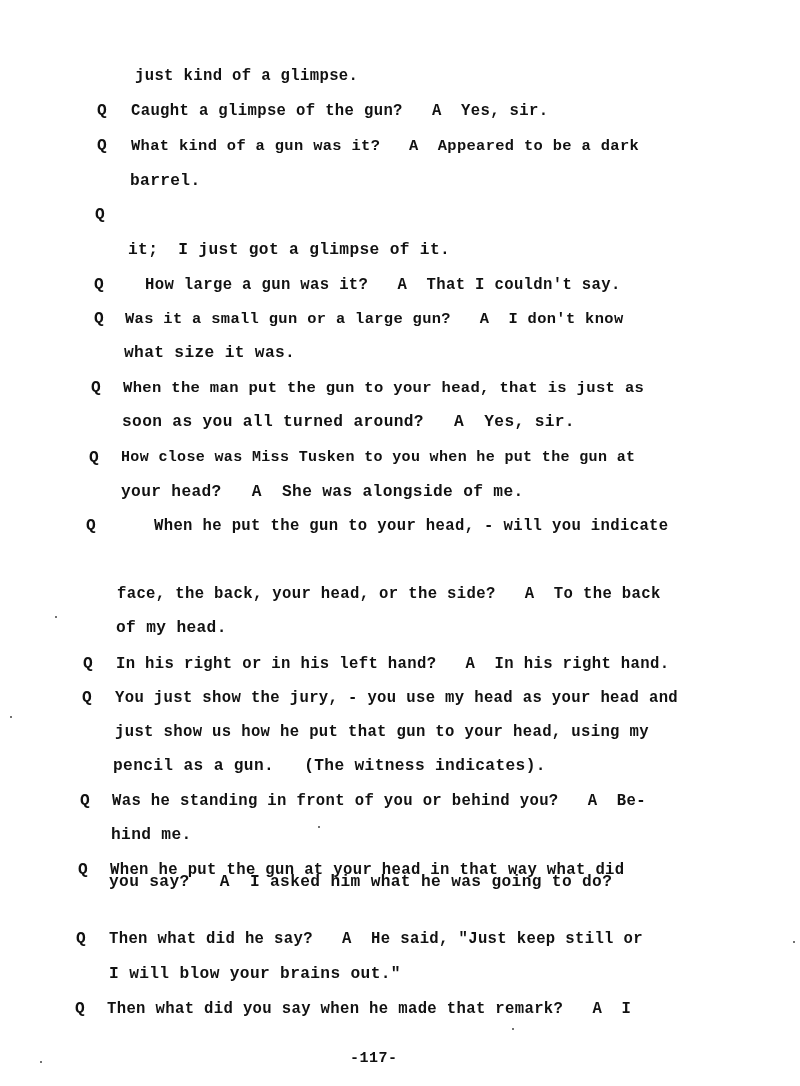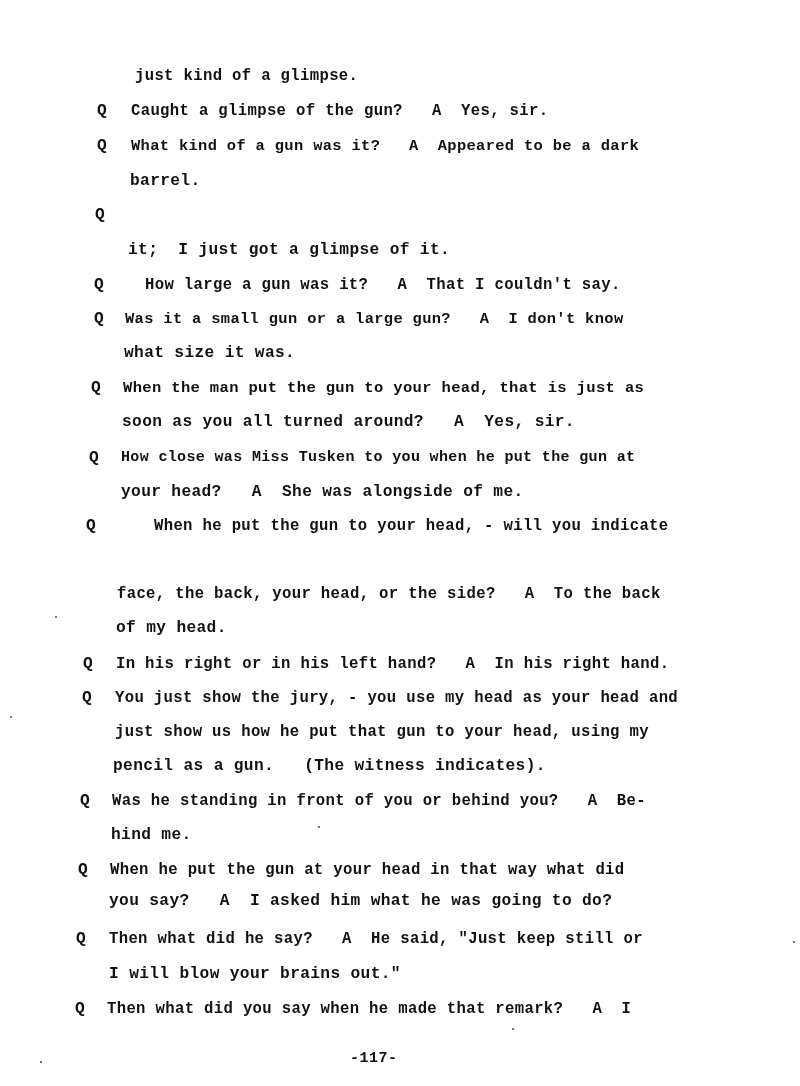--- a/index.html
+++ b/index.html
@@ -107,21 +107,21 @@
   <div class="line" style="left:113px; top:756px;">pencil as a gun.   (The witness indicates).</div>
 
   <div class="marker" style="left:80px; top:791px;">Q</div>
   <div class="line" style="left:112px; top:791px; font-size:15.6px;">Was he standing in front of you or behind you?   A  Be-</div>
 
   <div class="line" style="left:111px; top:825px;">hind me.</div>
 
   <div class="marker" style="left:78px; top:860px;">Q</div>
   <div class="line" style="left:110px; top:860px; font-size:15.6px;">When he put the gun at your head in that way what did</div>
 
-  <div class="line" style="left:109px; top:891px;">you say?   A  I asked him what he was going to do?</div>
+  <div class="line" style="left:109px; top:872px;">you say?   A  I asked him what he was going to do?</div>
 
   <div class="marker" style="left:76px; top:929px;">Q</div>
   <div class="line" style="left:109px; top:964px;">I will blow your brains out."</div>
 
   <div class="line" style="left:109px; top:929px; font-size:15.6px;">Then what did he say?   A  He said, "Just keep still or</div>
 
   <div class="marker" style="left:75px; top:999px;">Q</div>
   <div class="line" style="left:107px; top:999px; font-size:15.6px;">Then what did you say when he made that remark?   A  I</div>
 
   <div class="page-number">-117-</div>

